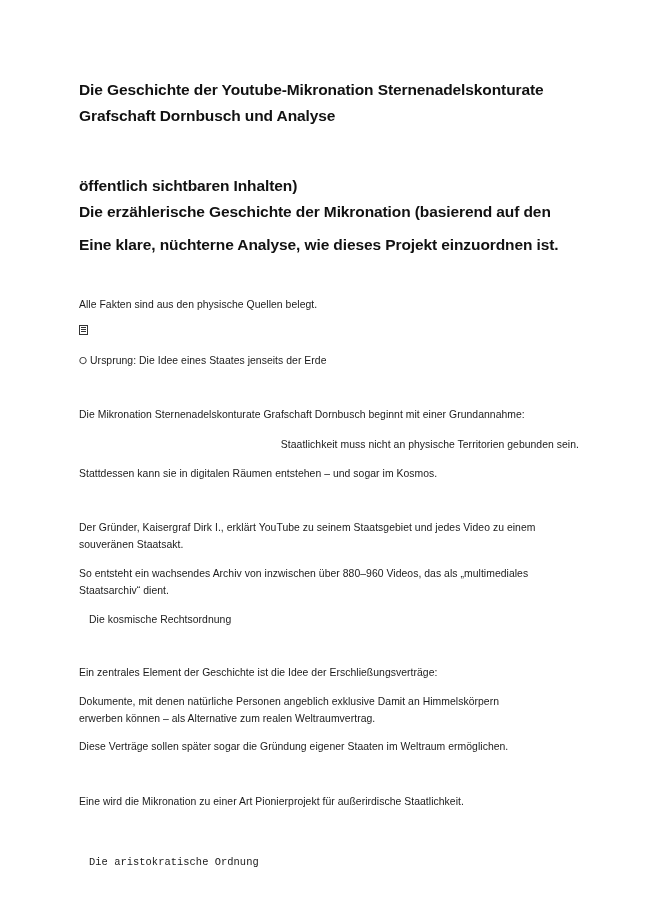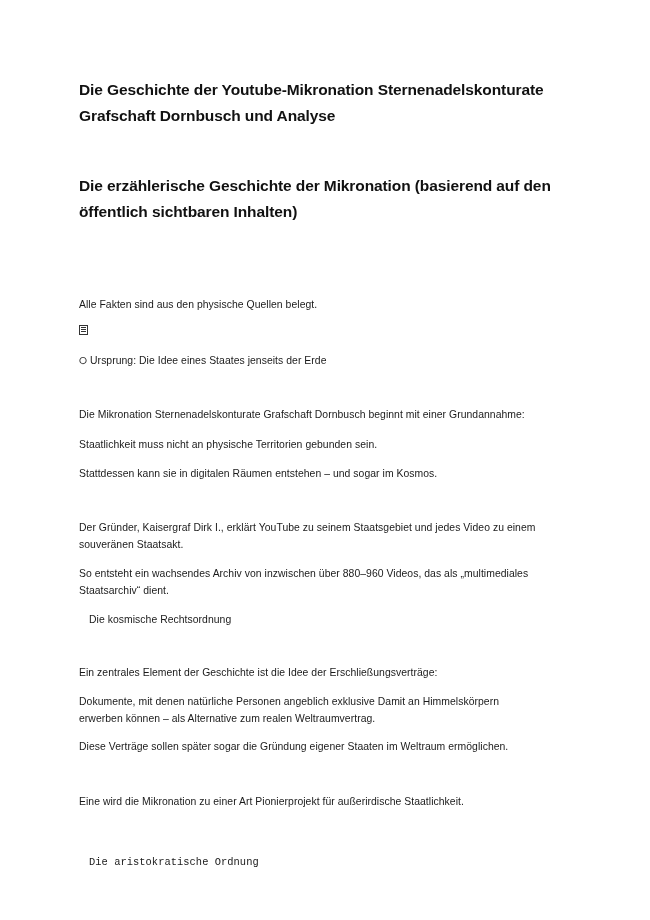--- a/index.html
+++ b/index.html
@@ -23,37 +23,38 @@
 </head>
 <body>
 
 <div class="page">
   <div class="title" style="top:77px;">
     <div>Die Geschichte der Youtube-Mikronation Sternenadelskonturate</div>
     <div>Grafschaft Dornbusch und Analyse</div>
   </div>
 
   <div class="title" style="top:173px;">
+    <div>öffentlich sichtbaren Inhalten)</div>
     <div>Die erzählerische Geschichte der Mikronation (basierend auf den</div>
-    <div>öffentlich sichtbaren Inhalten)</div>
   </div>
 
+  <div class="title" style="top:232px;">Eine klare, nüchterne Analyse, wie dieses Projekt einzuordnen ist.</div>
 
   <div class="body" style="top:296px;">Alle Fakten sind aus den physische Quellen belegt.</div>
 
   <div class="body" style="top:322px;">
     <span class="box-icon"></span>
   </div>
 
   <div class="body" style="top:352px;">
     <span class="icon">⭘</span><span>Ursprung: Die Idee eines Staates jenseits der Erde</span>
   </div>
 
   <div class="body" style="top:406px;">Die Mikronation Sternenadelskonturate Grafschaft Dornbusch beginnt mit einer Grundannahme:</div>
-  <div class="body" style="top:436px;">Staatlichkeit muss nicht an physische Territorien gebunden sein.</div>
+  <div class="body" style="top:436px;text-align:right;">Staatlichkeit muss nicht an physische Territorien gebunden sein.</div>
   <div class="body" style="top:465px;">Stattdessen kann sie in digitalen Räumen entstehen – und sogar im Kosmos.</div>
 
   <div class="body" style="top:519px;">
     <div>Der Gründer, Kaisergraf Dirk I., erklärt YouTube zu seinem Staatsgebiet und jedes Video zu einem</div>
     <div>souveränen Staatsakt.</div>
   </div>
 
   <div class="body" style="top:565px;">
     <div>So entsteht ein wachsendes Archiv von inzwischen über 880–960 Videos, das als „multimediales</div>
     <div>Staatsarchiv“ dient.</div>

